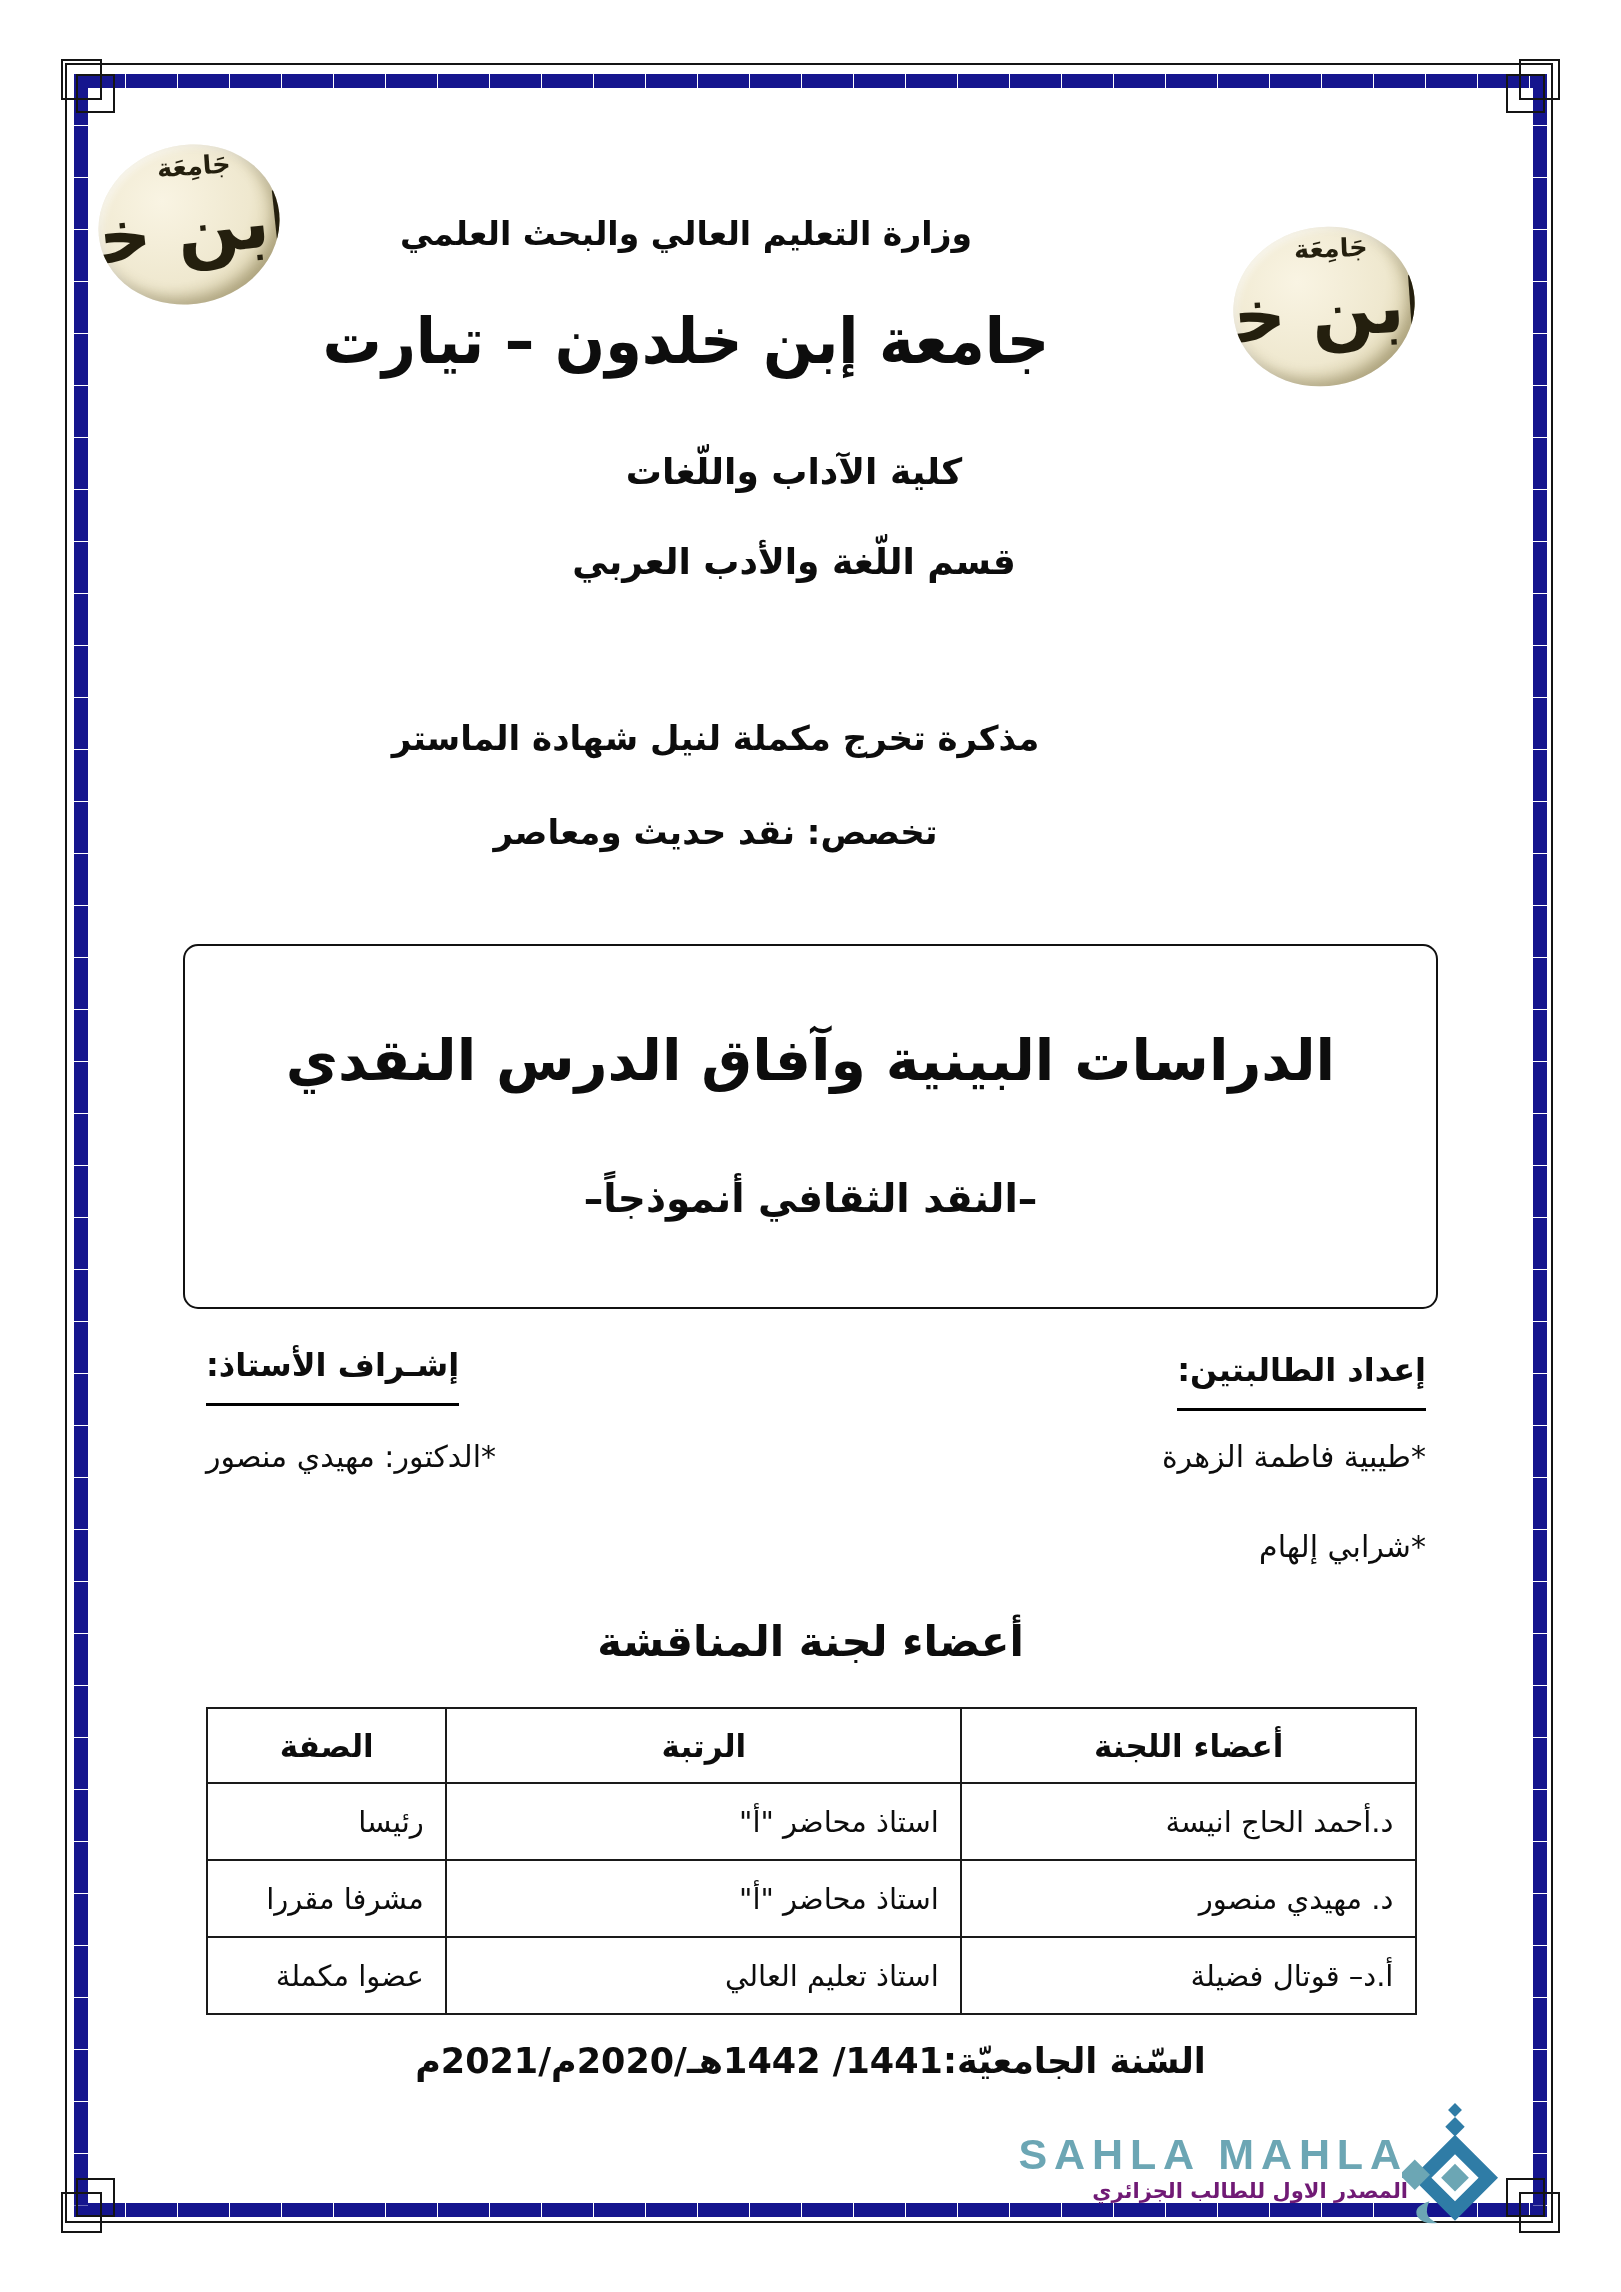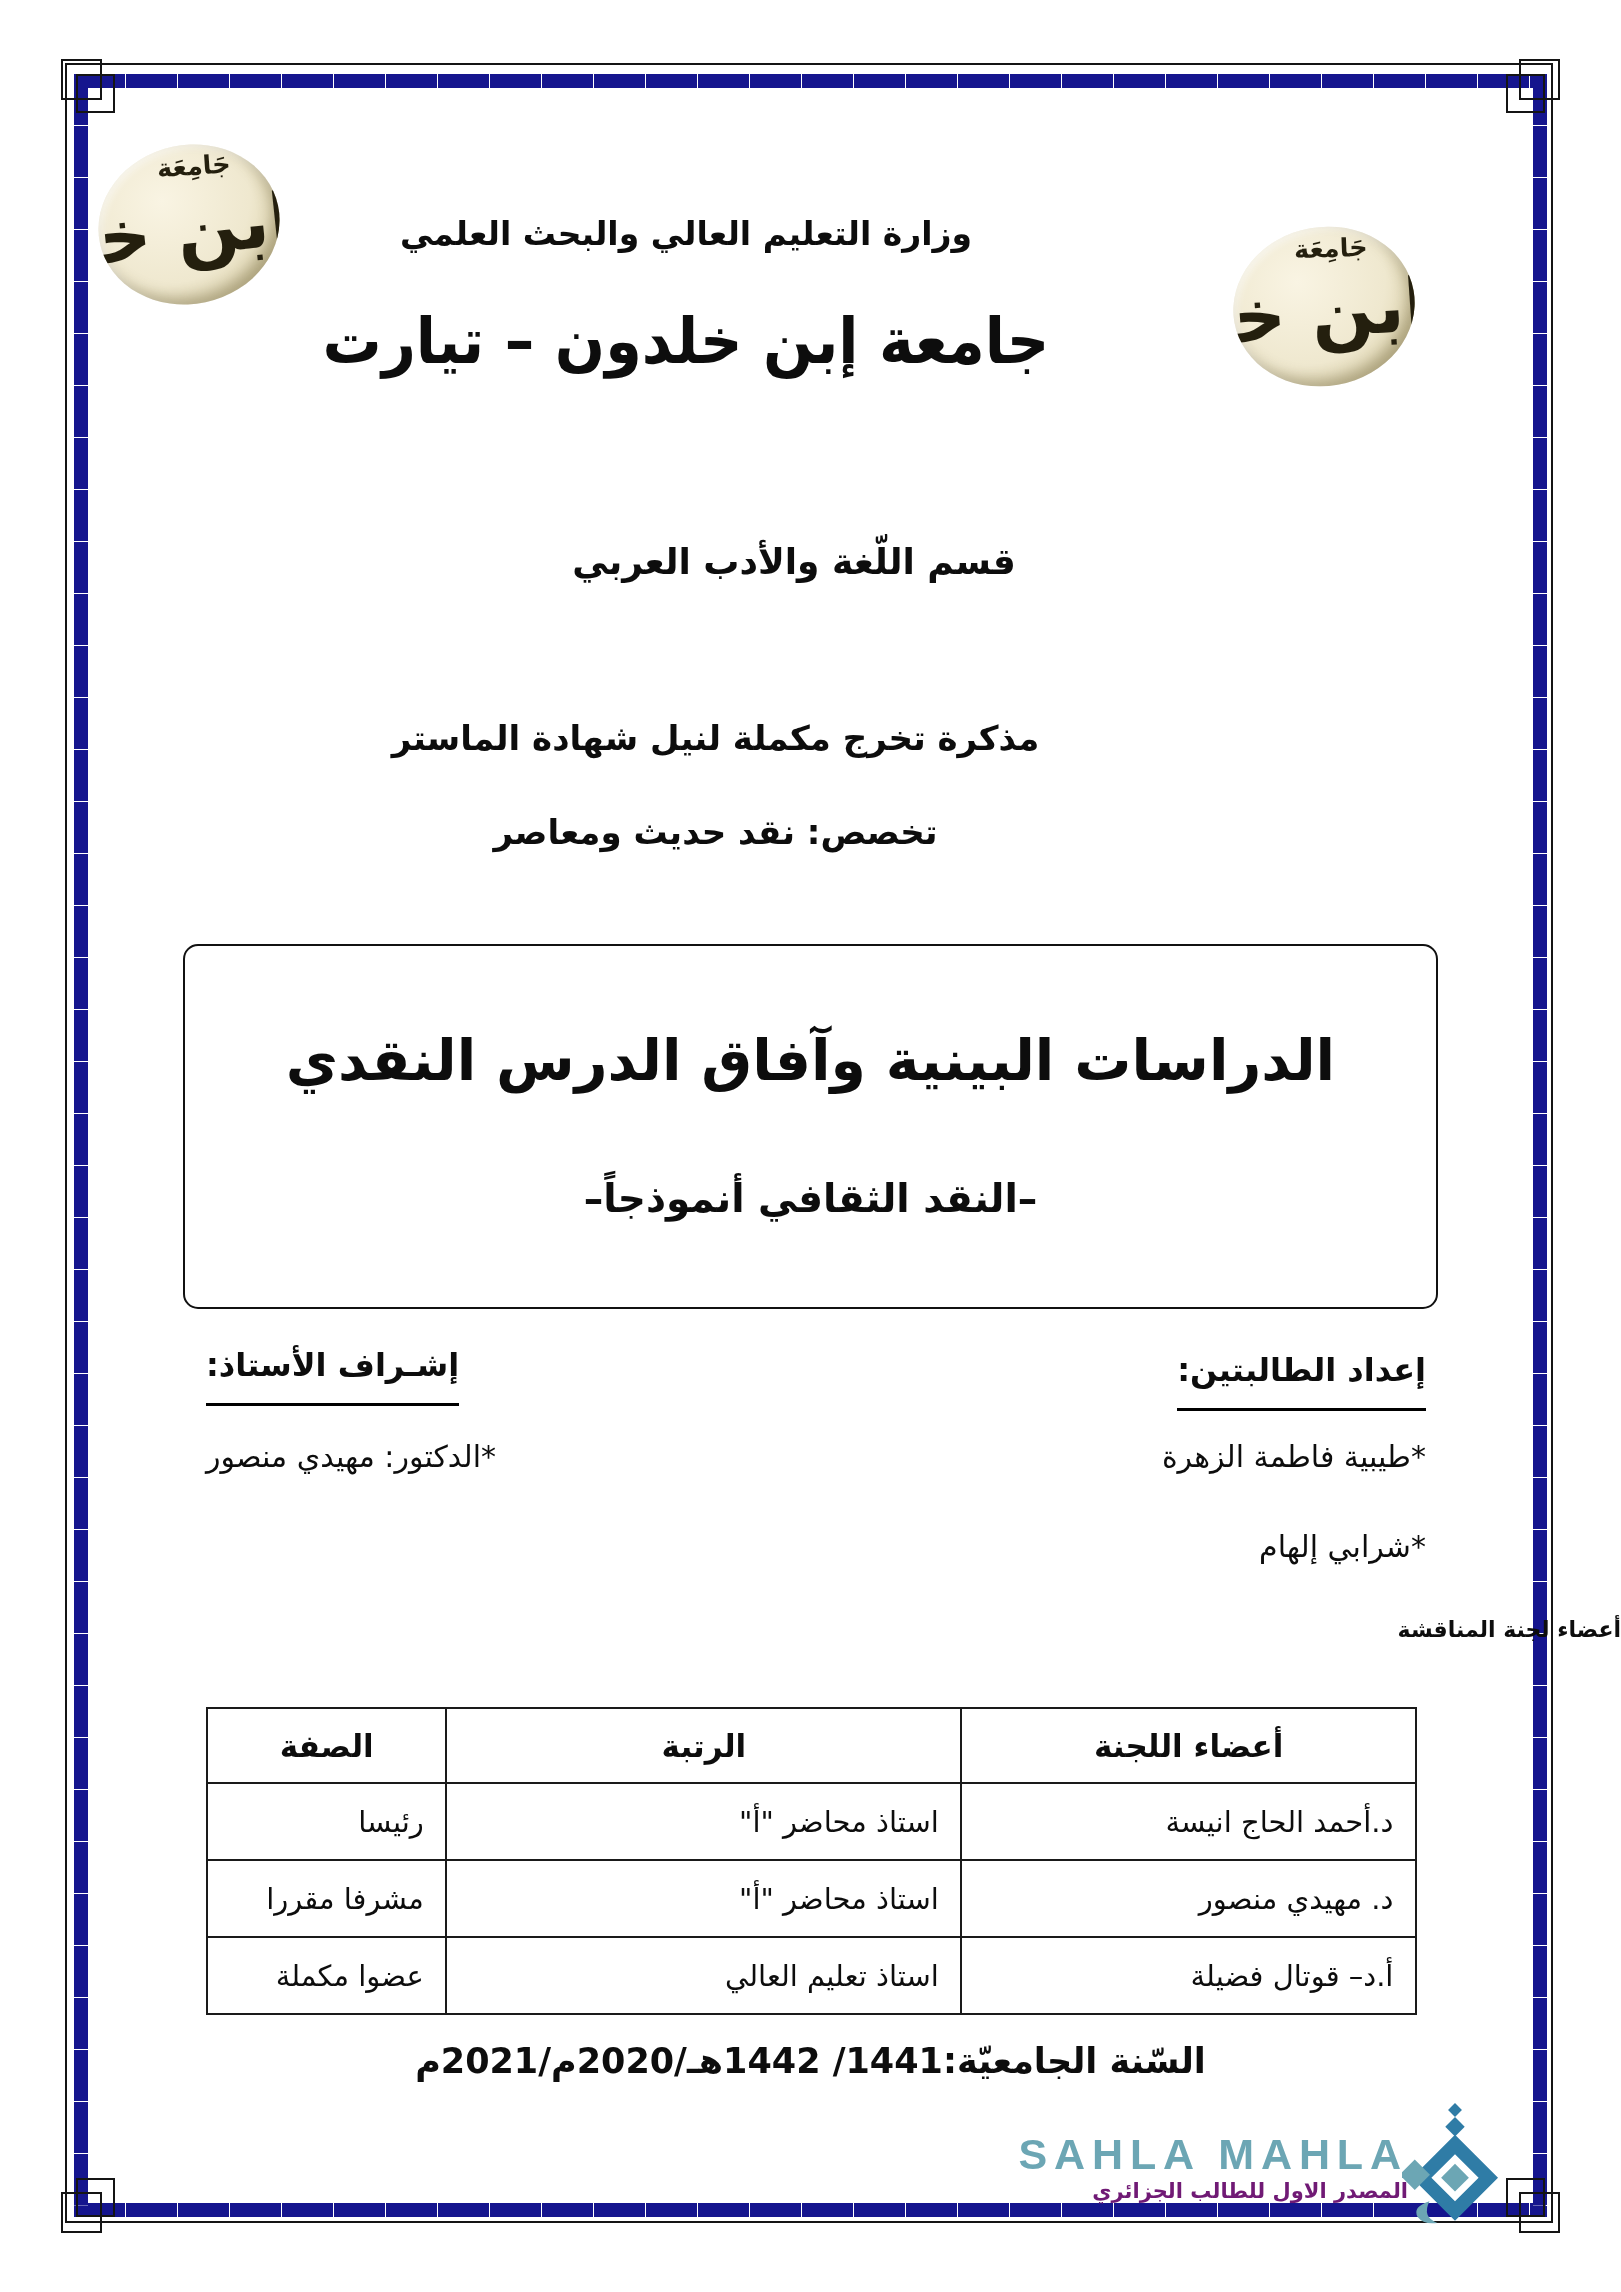--- a/index.html
+++ b/index.html
@@ -54,21 +54,21 @@
     position:absolute;font-size:32px;font-weight:bold;white-space:nowrap;
     border-bottom:3.9px solid #000;padding-bottom:19px;
   }
   .students-heading{right:195px;top:1351px;}
   .supervisor-heading{left:206px;top:1346px;}
   .person{position:absolute;font-size:30px;white-space:nowrap;}
   .student-1{right:195px;top:1439px;}
   .student-2{right:195px;top:1529px;}
   .supervisor-name{left:206px;top:1439px;}
   
-  .committee-heading{left:0;width:100%;top:1617px;font-size:22px;font-weight:bold;text-align:right;}
+  .committee-heading{left:0;width:100%;top:1617px;font-size:42px;font-weight:bold;}
   table.committee{
     position:absolute;left:206px;top:1707px;width:1211px;border-collapse:collapse;
     table-layout:fixed;direction:rtl;font-size:29px;
   }
   table.committee,.committee th,.committee td{border:2px solid #1a1a1a;}
   table.committee{border-width:2.9px;}
   .committee th{height:71px;font-size:31px;font-weight:bold;text-align:center;vertical-align:middle;border-radius:16px;}
   .committee td{height:75px;vertical-align:middle;text-align:right;padding:0 21.6px;}
   .col-members{width:37.6%;}
   .col-rank{width:42.6%;}
@@ -104,20 +104,21 @@
     <span class="seal-word seal-top">جَامِعَة</span>
     <span class="seal-word seal-main">ابن خلدون</span>
   </div>
   <div class="seal seal-right">
     <span class="seal-word seal-top">جَامِعَة</span>
     <span class="seal-word seal-main">ابن خلدون</span>
   </div>
 
   <div class="center-line ministry">وزارة التعليم العالي والبحث العلمي</div>
   <div class="center-line calligraphy">جامعة إبن خلدون – تيارت</div>
+  <div class="center-line faculty">كلية الآداب واللّغات</div>
   <div class="center-line department">قسم اللّغة والأدب العربي</div>
 
   <div class="center-line thesis-type">مذكرة تخرج مكملة لنيل شهادة الماستر</div>
   <div class="center-line specialty">تخصص: نقد حديث ومعاصر</div>
 
   <div class="title-box">
     <div class="main-title">الدراسات البينية وآفاق الدرس النقدي</div>
     <div class="sub-title">–النقد الثقافي أنموذجاً–</div>
   </div>
 

